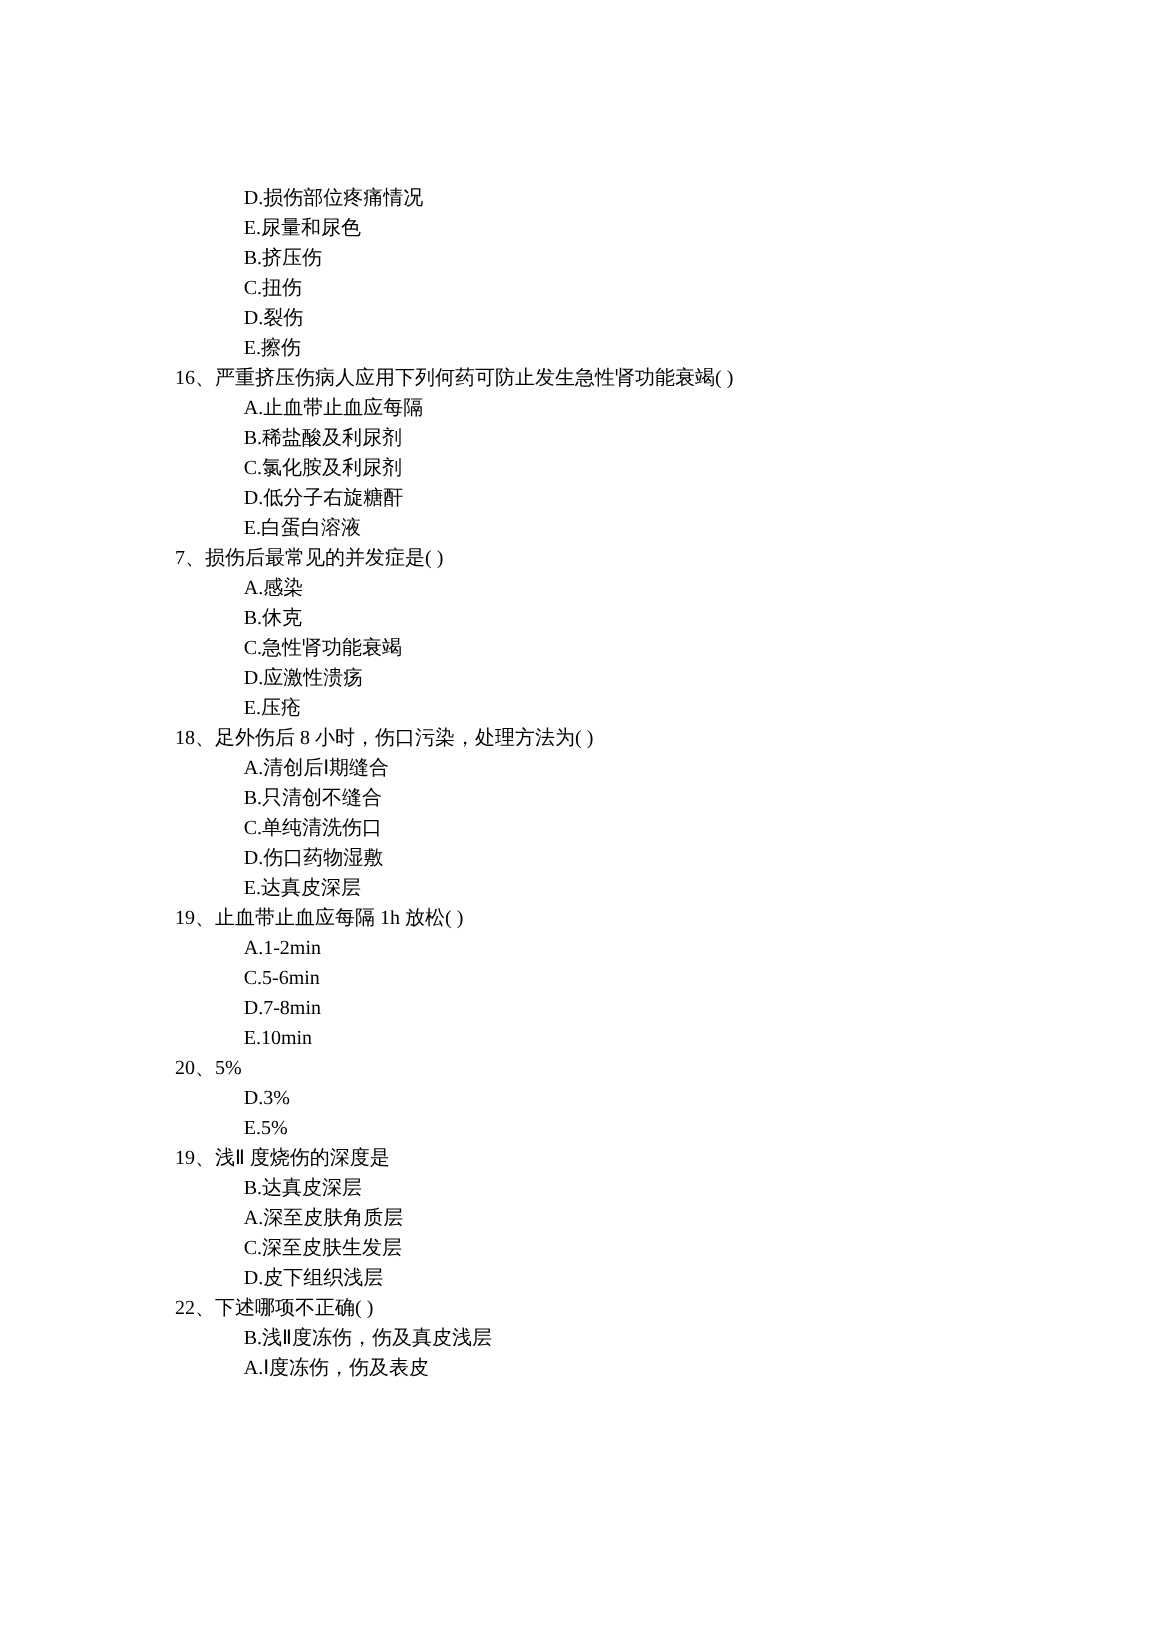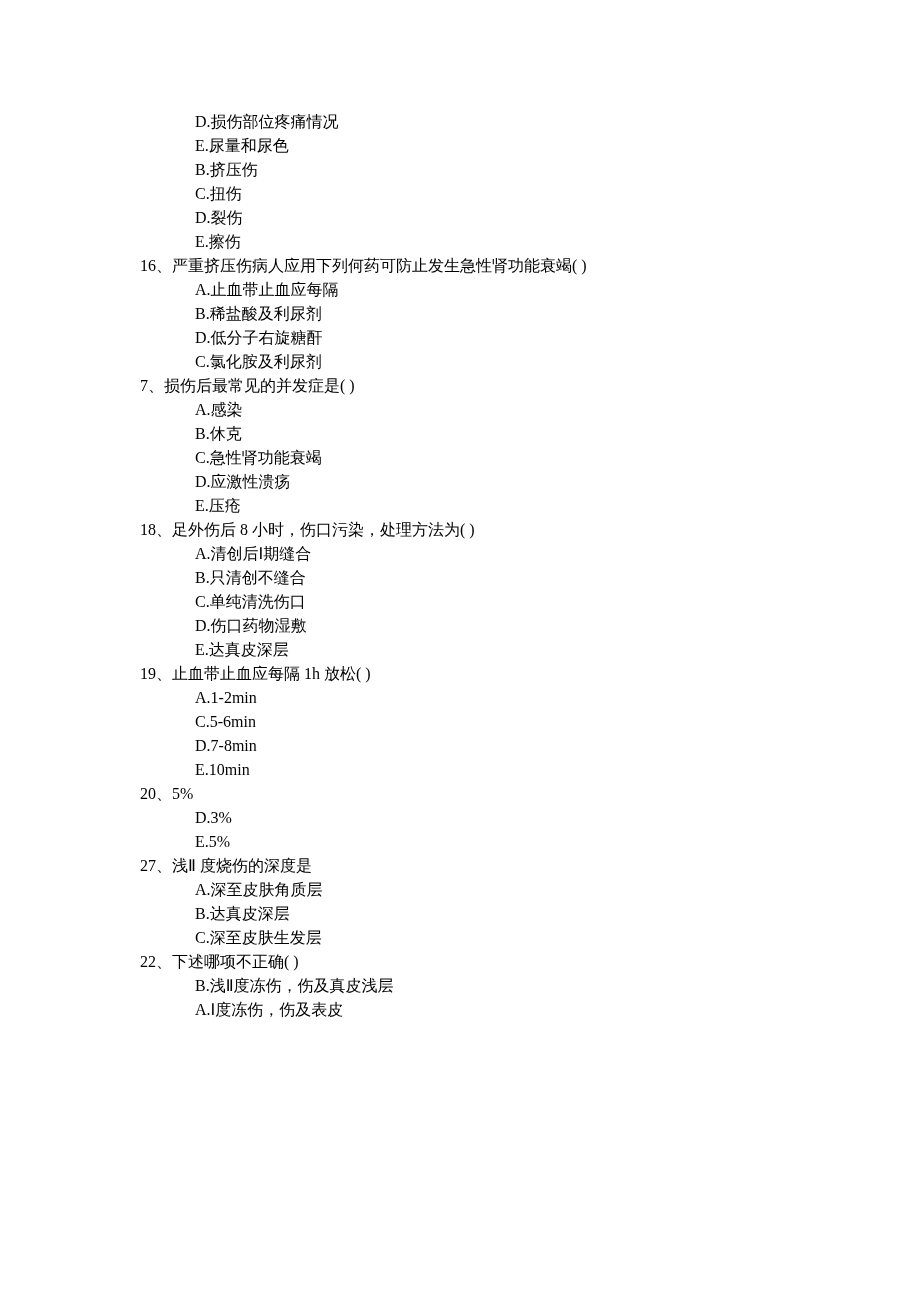--- a/index.html
+++ b/index.html
@@ -8,20 +8,21 @@
     background: #ffffff;
     width: 920px;
     height: 1302px;
     font-family: "SimSun", "宋体", serif;
     font-size: 16px;
     color: #000000;
     line-height: 1.5;
   }
   .page {
     padding: 110px 0 0 0;
+    margin-top: 37px;
   }
   .question {
     margin-left: 140px;
   }
   .option {
     margin-left: 195px;
   }
 </style>
 </head>
 <body>
@@ -29,42 +30,44 @@
 <div class="page" id="content">
     <div class="option">D.损伤部位疼痛情况</div>
     <div class="option">E.尿量和尿色</div>
     <div class="option">B.挤压伤</div>
     <div class="option">C.扭伤</div>
     <div class="option">D.裂伤</div>
     <div class="option">E.擦伤</div>
     <div class="question">16、严重挤压伤病人应用下列何药可防止发生急性肾功能衰竭( )</div>
     <div class="option">A.止血带止血应每隔</div>
     <div class="option">B.稀盐酸及利尿剂</div>
+    <div class="option">C.氯化胺及利尿剂</div>
     <div class="option">D.低分子右旋糖酐</div>
-    <div class="option">C.氯化胺及利尿剂</div>
+    <div class="option">E.白蛋白溶液</div>
     <div class="question">7、损伤后最常见的并发症是( )</div>
     <div class="option">A.感染</div>
     <div class="option">B.休克</div>
     <div class="option">C.急性肾功能衰竭</div>
     <div class="option">D.应激性溃疡</div>
     <div class="option">E.压疮</div>
     <div class="question">18、足外伤后 8 小时，伤口污染，处理方法为( )</div>
     <div class="option">A.清创后Ⅰ期缝合</div>
     <div class="option">B.只清创不缝合</div>
     <div class="option">C.单纯清洗伤口</div>
     <div class="option">D.伤口药物湿敷</div>
     <div class="option">E.达真皮深层</div>
     <div class="question">19、止血带止血应每隔 1h 放松( )</div>
     <div class="option">A.1-2min</div>
     <div class="option">C.5-6min</div>
     <div class="option">D.7-8min</div>
     <div class="option">E.10min</div>
     <div class="question">20、5%</div>
     <div class="option">D.3%</div>
     <div class="option">E.5%</div>
-    <div class="question">27、浅Ⅱ 度烧伤的深度是</div>
+    <div class="question">19、浅Ⅱ 度烧伤的深度是</div>
+    <div class="option">B.达真皮深层</div>
     <div class="option">A.深至皮肤角质层</div>
-    <div class="option">B.达真皮深层</div>
     <div class="option">C.深至皮肤生发层</div>
+    <div class="option">D.皮下组织浅层</div>
     <div class="question">22、下述哪项不正确( )</div>
     <div class="option">B.浅Ⅱ度冻伤，伤及真皮浅层</div>
     <div class="option">A.Ⅰ度冻伤，伤及表皮</div>
   </div>
 
 </body></html>

